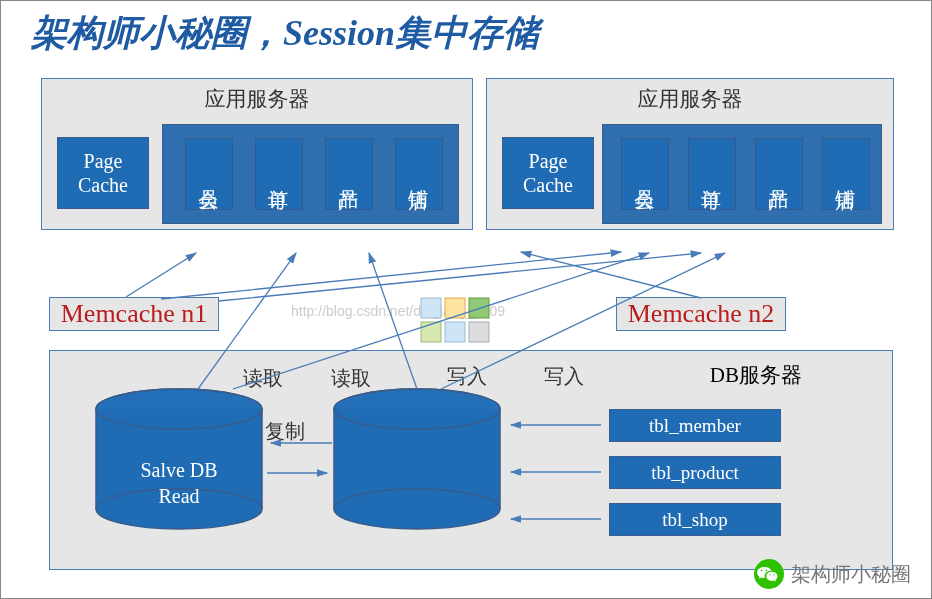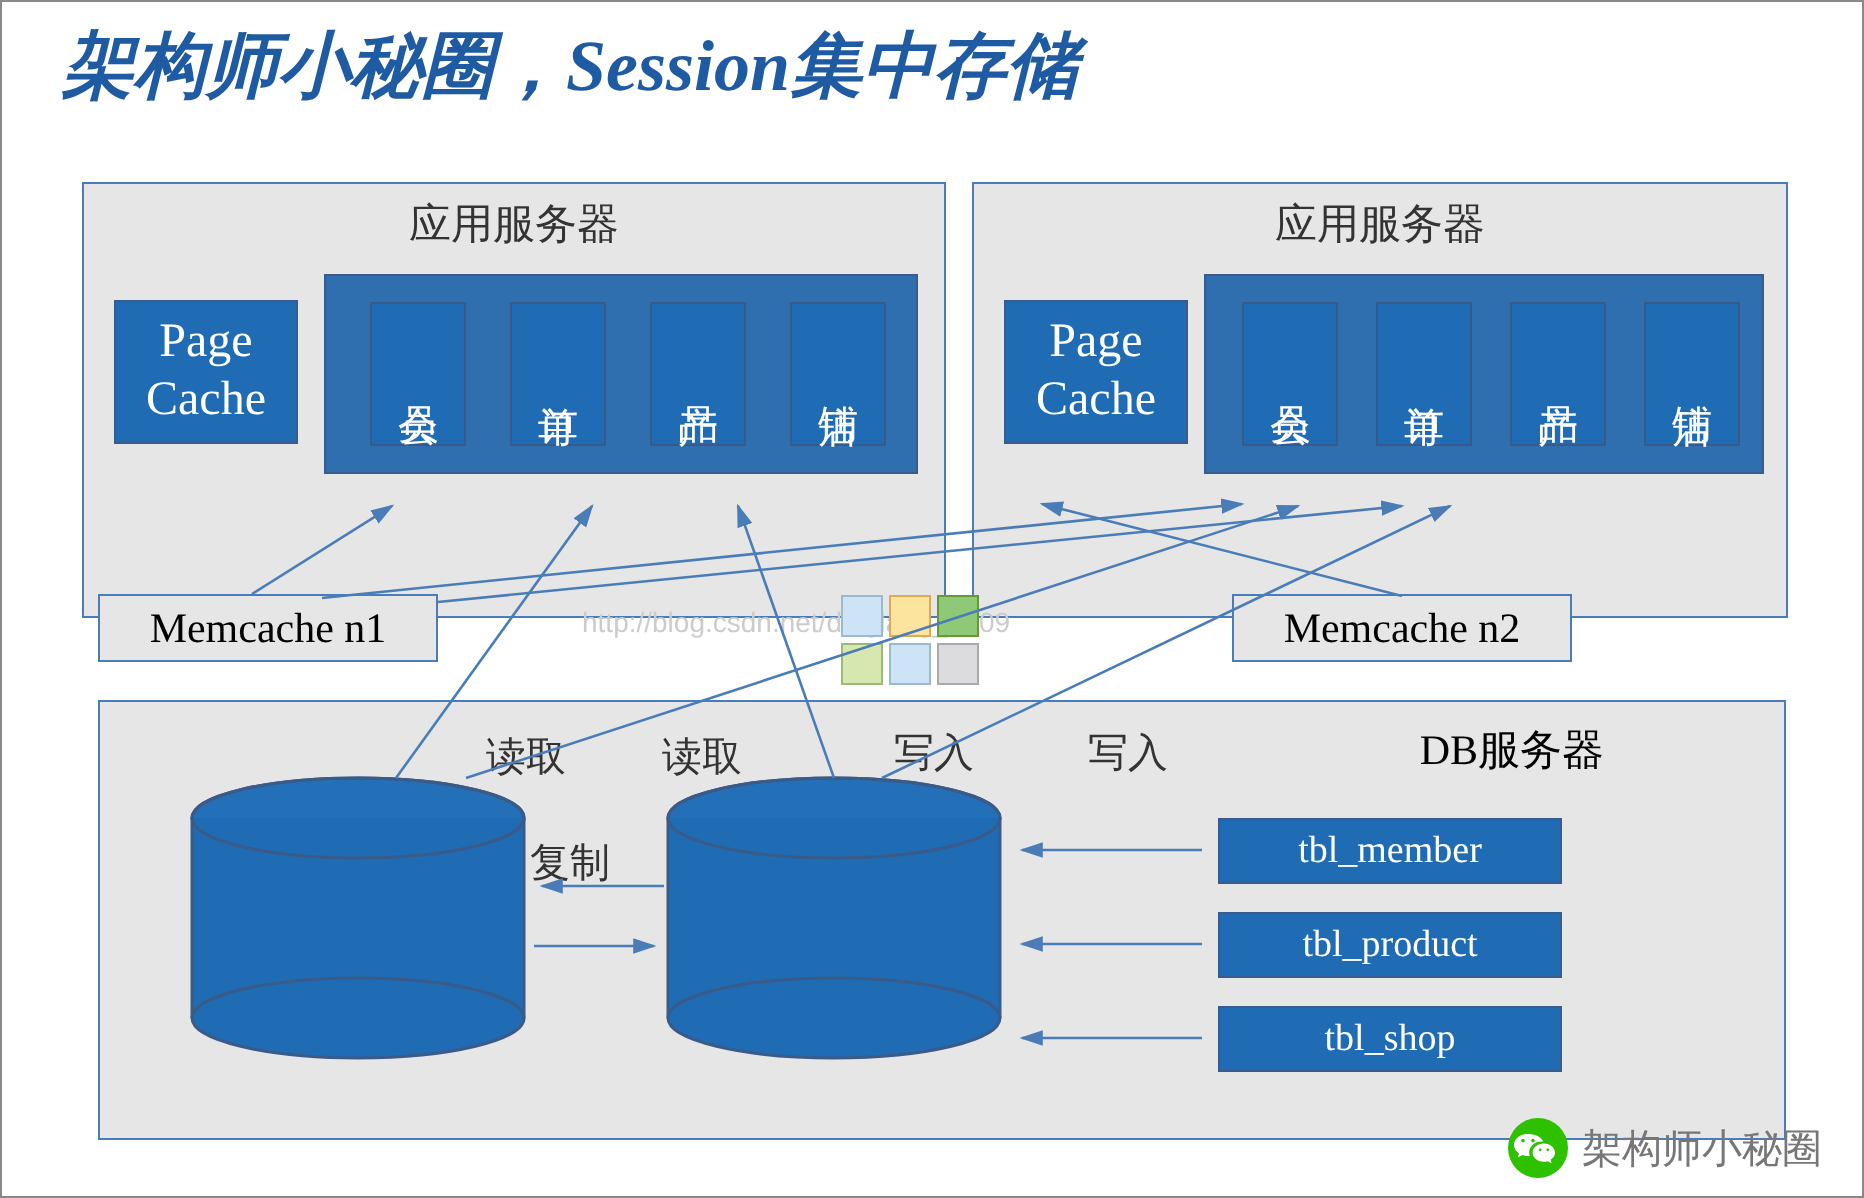--- a/index.html
+++ b/index.html
@@ -1,30 +1,30 @@
 <!DOCTYPE html>
 <html><head>
 <meta charset="utf-8">
 <style>
 *{margin:0;padding:0;box-sizing:border-box;font-family:"Microsoft YaHei",Georgia,serif}
 body{background:#fff;width:932px;height:599px;position:relative;border:1px solid #888}
 .title{position:absolute;top:8px;left:30px;font-size:36px;font-weight:bold;color:#1f5ba3;font-style:italic;font-family:"STKaiti","KaiTi",serif}
 .box{position:absolute;border:1.5px solid #4a7db8;background:#e6e6e6}
-.appserver{top:90px;width:432px;height:218px}
+.appserver{top:77px;width:432px;height:152px}
 .appserver.l{left:40px}
 .appserver.r{left:485px;width:408px}
 .appserver-title{position:absolute;top:6px;left:50%;transform:translateX(-50%);font-size:21px;font-family:"STKaiti","KaiTi",serif;color:#333}
-.bluebox{position:absolute;background:#1f6cb5;border:1.5px solid #3a5c8c;color:#fff;display:flex;align-items:center;justify-content:center;text-align:center;font-size:24px;font-family:Georgia,"STKaiti",serif}
+.bluebox{position:absolute;background:#1f6cb5;border:1.5px solid #3a5c8c;color:#fff;display:flex;align-items:center;justify-content:center;text-align:center;font-size:20px;font-family:Georgia,"STKaiti",serif}
 .pagecache{top:58px;left:15px;width:92px;height:72px;line-height:1.2}
 .modgroup{position:absolute;top:45px;left:120px;width:297px;height:100px;background:#2f6fb0;border:1.5px solid #3a5c8c}
 .appserver.r .modgroup{left:115px;width:280px}
 .mod{position:absolute;background:#1f6cb5;border:1.5px solid #385a88;color:#fff;display:flex;align-items:center;justify-content:center;font-size:20px;width:48px;height:72px;top:13px;writing-mode:vertical-rl;text-orientation:upright;font-family:"STKaiti","KaiTi",serif}
 .appserver.l .mod.m1{left:22px}.appserver.l .mod.m2{left:92px}.appserver.l .mod.m3{left:162px}.appserver.l .mod.m4{left:232px}
 .appserver.r .mod.m1{left:18px}.appserver.r .mod.m2{left:85px}.appserver.r .mod.m3{left:152px}.appserver.r .mod.m4{left:219px}
-.memcache{top:296px;width:170px;height:34px;font-size:21px;font-family:Georgia,serif;color:#000000;display:flex;align-items:center;justify-content:center}
+.memcache{top:296px;width:170px;height:34px;font-size:26px;font-family:Georgia,serif;color:#b91c1c;display:flex;align-items:center;justify-content:center}
 .memcache.l{left:48px}
 .memcache.r{left:615px}
 .dbserver{top:349px;left:48px;width:844px;height:220px}
 .dbserver-title{position:absolute;top:10px;right:90px;font-size:21px;font-family:Liberation Serif, serif}
 .cyl{position:absolute;width:170px;height:145px}
 .cyl.slave{top:386px;left:93px}
 .cyl.master{top:386px;left:331px}
 .cyl svg{width:100%;height:100%}
 .cyl-text{position:absolute;top:48%;left:0;width:100%;text-align:center;color:#fff;font-size:20px;font-family:Georgia,serif;line-height:1.3}
 .tbl{top:0;width:172px;height:33px;font-size:19px;font-family:Georgia,serif}
@@ -95,20 +95,22 @@
 
 <div class="cyl slave">
 <svg viewBox="0 0 170 145">
       <ellipse cx="85" cy="22" rx="83" ry="20" fill="#2470b8" stroke="#3a5a88" stroke-width="1.5"></ellipse>
       <rect x="2" y="22" width="166" height="100" fill="#1f6cb5" stroke="none"></rect>
       <ellipse cx="85" cy="122" rx="83" ry="20" fill="#1f6cb5" stroke="#3a5a88" stroke-width="1.5"></ellipse>
       <line x1="2" y1="22" x2="2" y2="122" stroke="#3a5a88" stroke-width="1.5"></line>
       <line x1="168" y1="22" x2="168" y2="122" stroke="#3a5a88" stroke-width="1.5"></line>
       <ellipse cx="85" cy="22" rx="83" ry="20" fill="none" stroke="#3a5a88" stroke-width="1.5"></ellipse>
     </svg>
+<div class="cyl-text" style="white-space:pre-line">Salve DB
+Read</div>
 </div>
 
 <div class="cyl master">
 <svg viewBox="0 0 170 145">
       <ellipse cx="85" cy="22" rx="83" ry="20" fill="#2470b8" stroke="#3a5a88" stroke-width="1.5"></ellipse>
       <rect x="2" y="22" width="166" height="100" fill="#1f6cb5" stroke="none"></rect>
       <ellipse cx="85" cy="122" rx="83" ry="20" fill="#1f6cb5" stroke="#3a5a88" stroke-width="1.5"></ellipse>
       <line x1="2" y1="22" x2="2" y2="122" stroke="#3a5a88" stroke-width="1.5"></line>
       <line x1="168" y1="22" x2="168" y2="122" stroke="#3a5a88" stroke-width="1.5"></line>
       <ellipse cx="85" cy="22" rx="83" ry="20" fill="none" stroke="#3a5a88" stroke-width="1.5"></ellipse>

